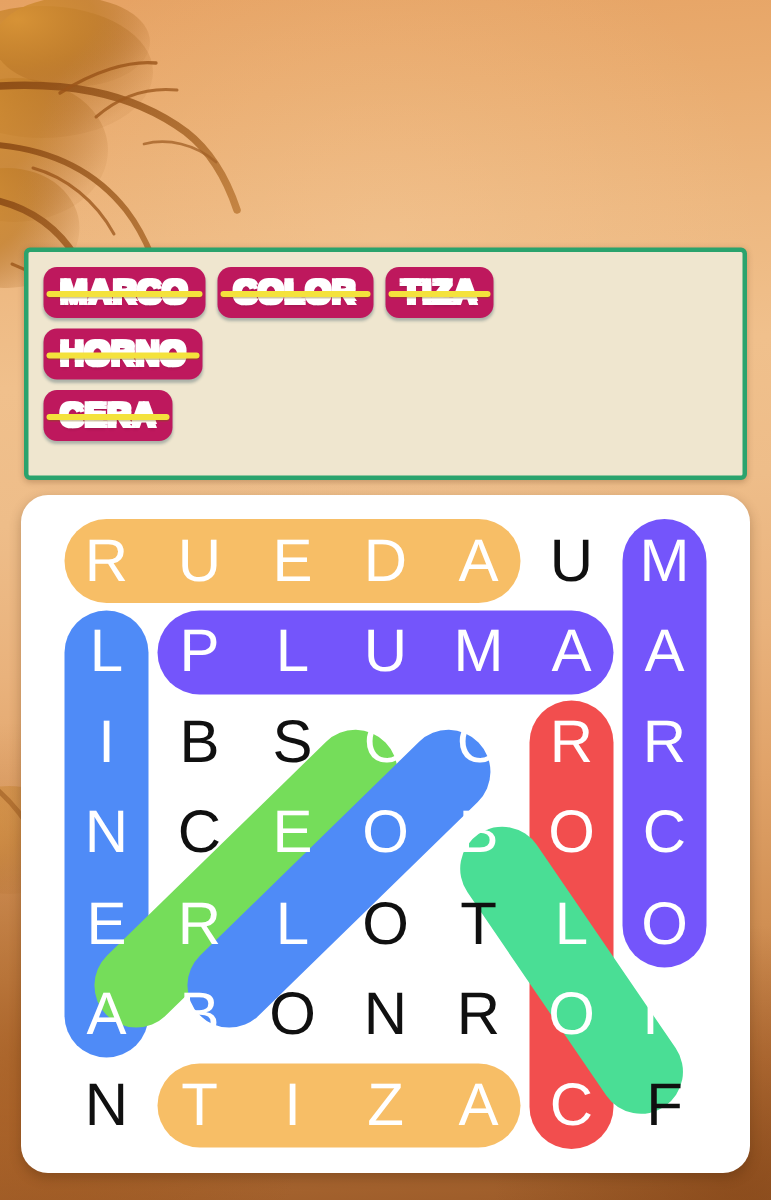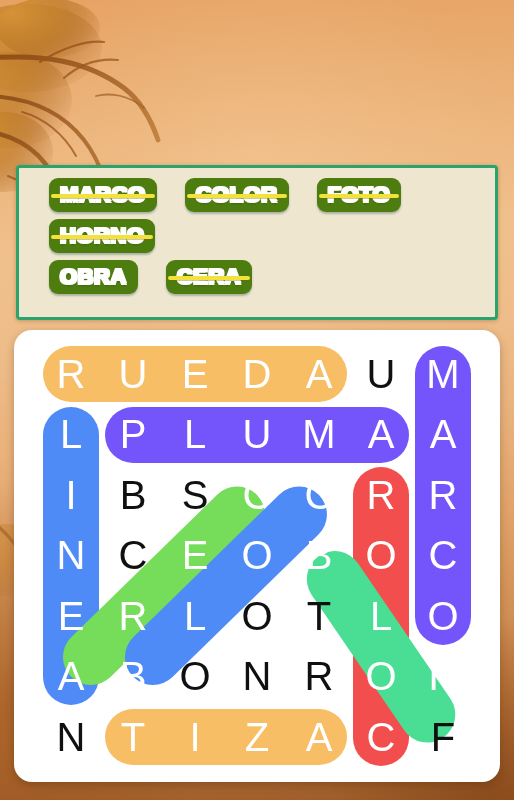--- a/index.html
+++ b/index.html
@@ -56,37 +56,36 @@
     box-shadow:0 1px 4px rgba(80,40,10,0.28);
   }
   .words-row {
     display:flex;
     gap:8px;
     margin-bottom:7px;
     align-items:center;
   }
   .chip {
     position:relative;
-    background:#4d7c0f;
+    background:#be185d;
     color:#ffffff;
     border-radius:9px;
     padding:5px 11px 6px 11px;
     font-size:22px;
     font-weight:700;
     letter-spacing:0.5px;
     line-height:1.05;
     text-shadow:
       -1.4px -1.4px 0 #ffffff,
        1.4px -1.4px 0 #ffffff,
       -1.4px  1.4px 0 #ffffff,
        1.4px  1.4px 0 #ffffff,
        0 2px 2px rgba(0,0,0,0.18);
     box-shadow:0 2px 2px rgba(20,60,80,0.30);
     white-space:nowrap;
-    margin-left:20px;
   }
   .chip.found::after {
     content:"";
     position:absolute;
     left:2px; right:2px;
     top:50%;
     height:3.5px;
     margin-top:-1px;
     background:#f4e23c;
     border-radius:2px;
@@ -176,27 +175,26 @@
       <ellipse cx="62" cy="250" rx="30" ry="20" fill="url(#folig)" opacity="0.5"></ellipse>
       <ellipse cx="106" cy="232" rx="24" ry="16" fill="url(#folig)" opacity="0.42"></ellipse>
     </svg>
   </div>
   <div class="photo-haze"></div>
 
   <div class="words-panel">
     <div class="words-row">
       <div class="chip found">MARCO</div>
       <div class="chip found">COLOR</div>
-      <div class="chip found">FOTO</div>
+      <div class="chip found">TIZA</div>
     </div>
     <div class="words-row">
       <div class="chip found">HORNO</div>
     </div>
     <div class="words-row">
-      <div class="chip">OBRA</div>
       <div class="chip found">CERA</div>
     </div>
   </div>
 
   <div class="grid-card">
     <div class="grid-inner">
       <div class="hl-layer" id="hl-layer">
           <div class="hl h" style="background: rgb(247, 190, 102); left: 3px; top: 2.25px; width: 304px;"></div>
           <div class="hl h" style="background: rgb(116, 85, 251); left: 65px; top: 62.75px; width: 304px;"></div>
           <div class="hl h" style="background: rgb(247, 190, 102); left: 65px; top: 365.25px; width: 242px;"></div>

